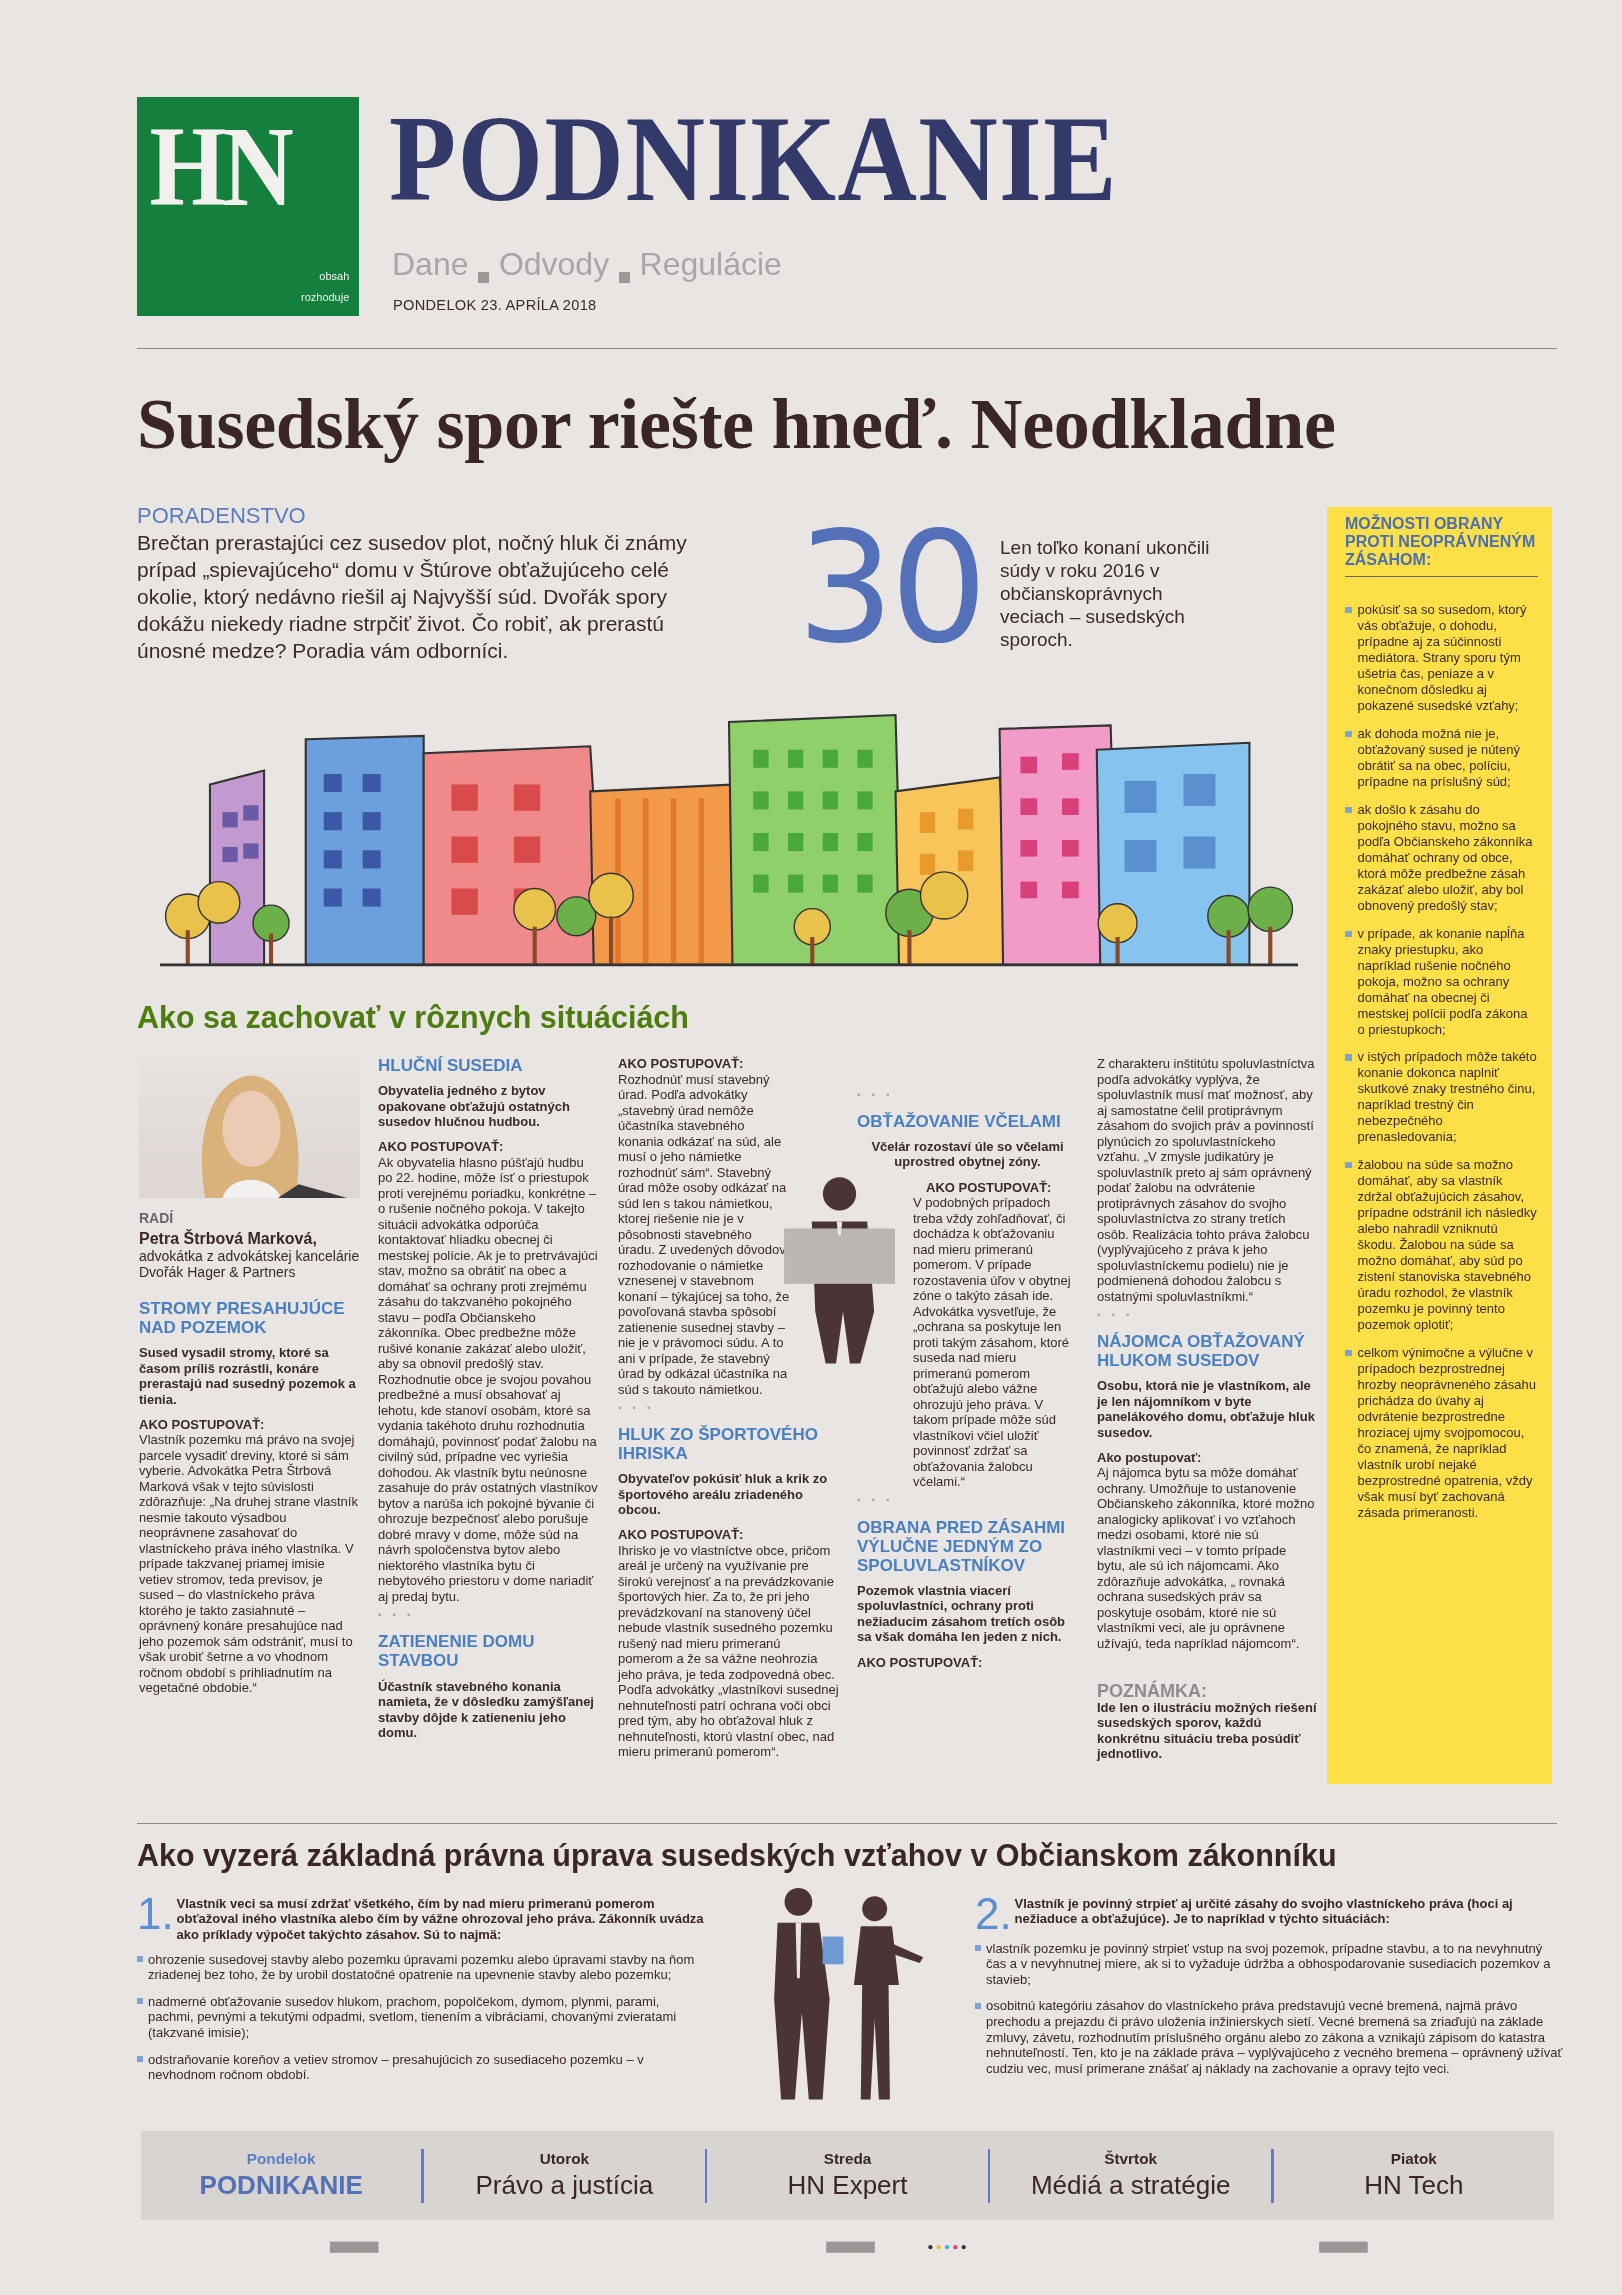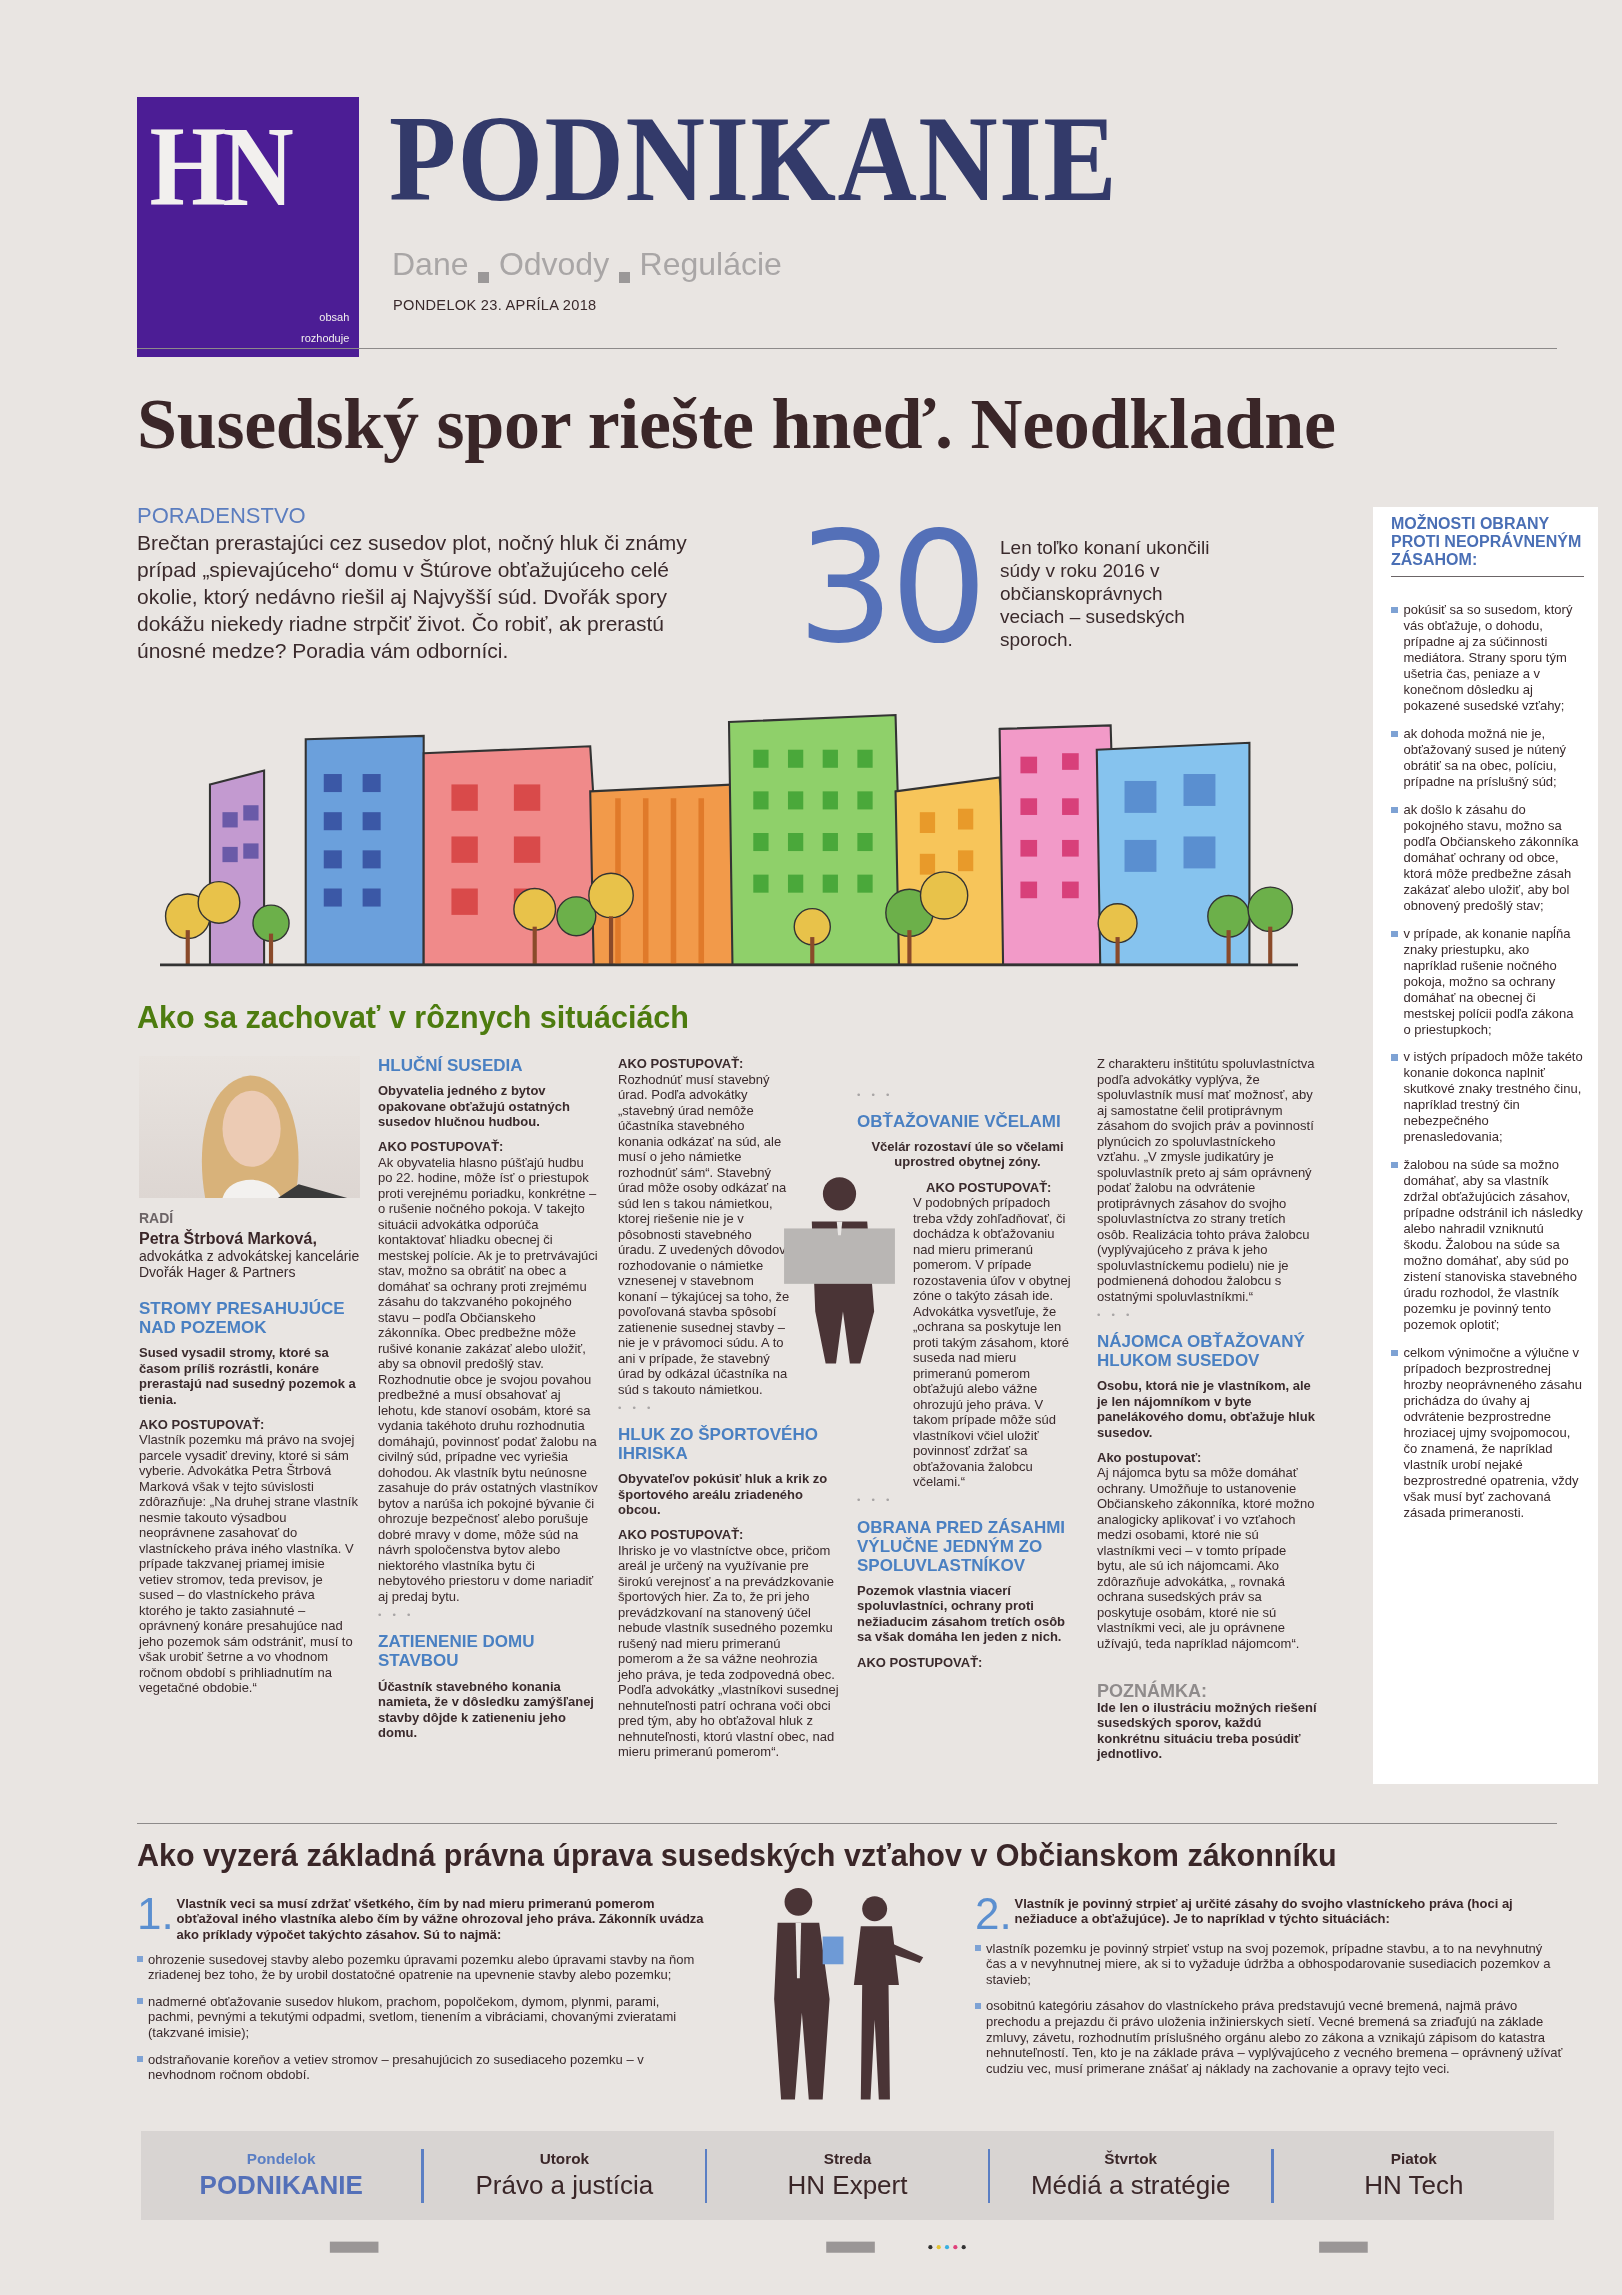--- a/index.html
+++ b/index.html
@@ -8,22 +8,22 @@
     background: #e9e5e2;
     color: #3a2a2c;
     font-family: "Liberation Sans", sans-serif;
     position: relative;
     overflow: hidden;
   }
   .abs { position: absolute; }
 
   
   .logo-box {
-    left: 137px; top: 97px; width: 222px; height: 260px;
-    background: #4c1d95;
+    left: 137px; top: 97px; width: 222px; height: 219px;
+    background: #15803d;
     color: #f2f0ee;
   }
   .logo-hn {
     position: absolute; left: 12.5px; top: 12.5px;
     font-family: "Liberation Serif", serif;
     font-size: 99px; font-weight: bold; letter-spacing: -4.2px; line-height: 1;
     transform: scaleY(1.15); transform-origin: top left;
   }
   .logo-tag {
     position: absolute; right: 9.7px; bottom: 8.3px; text-align: right;
@@ -61,22 +61,22 @@
     color: #5470b8; font-family: "DejaVu Sans", sans-serif; font-weight: normal;
     letter-spacing: -4.2px;
   }
   .number-caption {
     left: 1000px; top: 536px; width: 229px;
     font-size: 19px; line-height: 23px; color: #3a2a2c;
   }
 
   
   .side-box {
-    left: 1373px; top: 507px; width: 225px; height: 1277px;
-    background: #ffffff;
+    left: 1327px; top: 507px; width: 225px; height: 1277px;
+    background: #fde047;
     padding: 8.3px 14px 14px 18px;
   }
   .side-title {
     font-size: 16px; font-weight: bold; color: #4a6fb5; line-height: 18px;
     padding-bottom: 7px; border-bottom: 1.4px solid #6b6567; margin-bottom: 25px;
   }
   .side-item {
     position: relative; padding-left: 12.5px; font-size: 13px; line-height: 16px;
     color: #3a2a2c; margin-bottom: 11.8px;
   }

